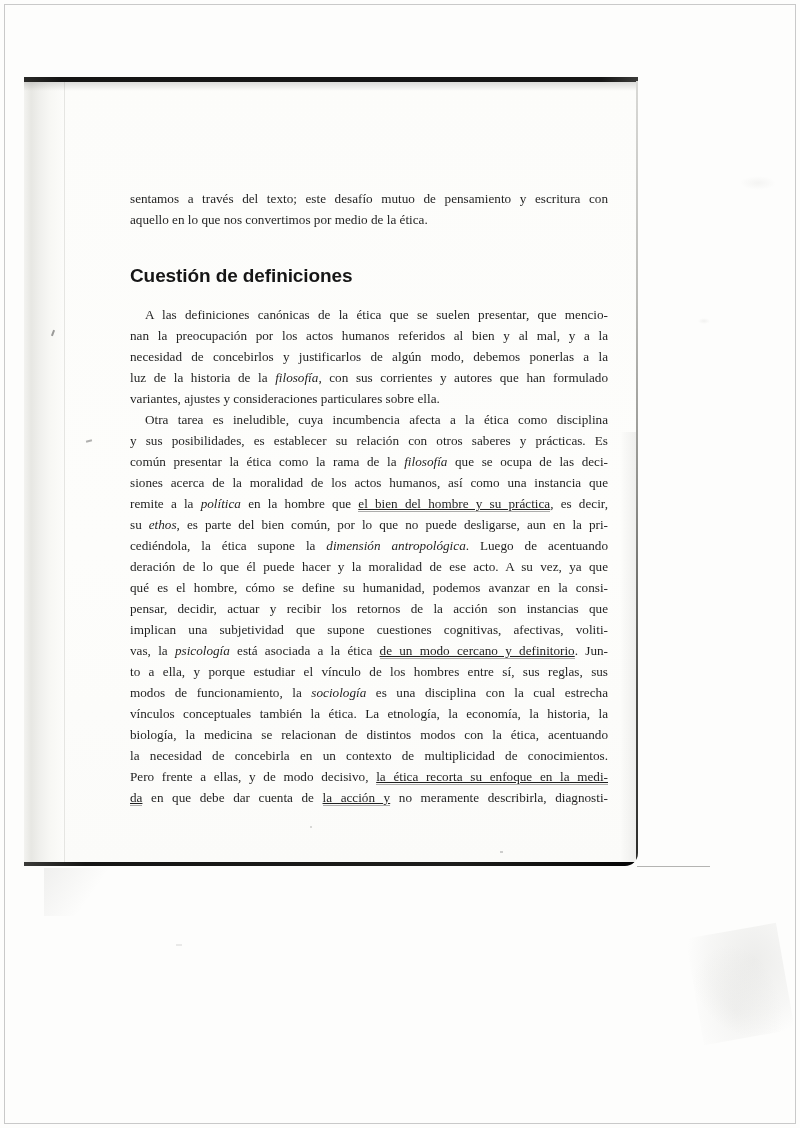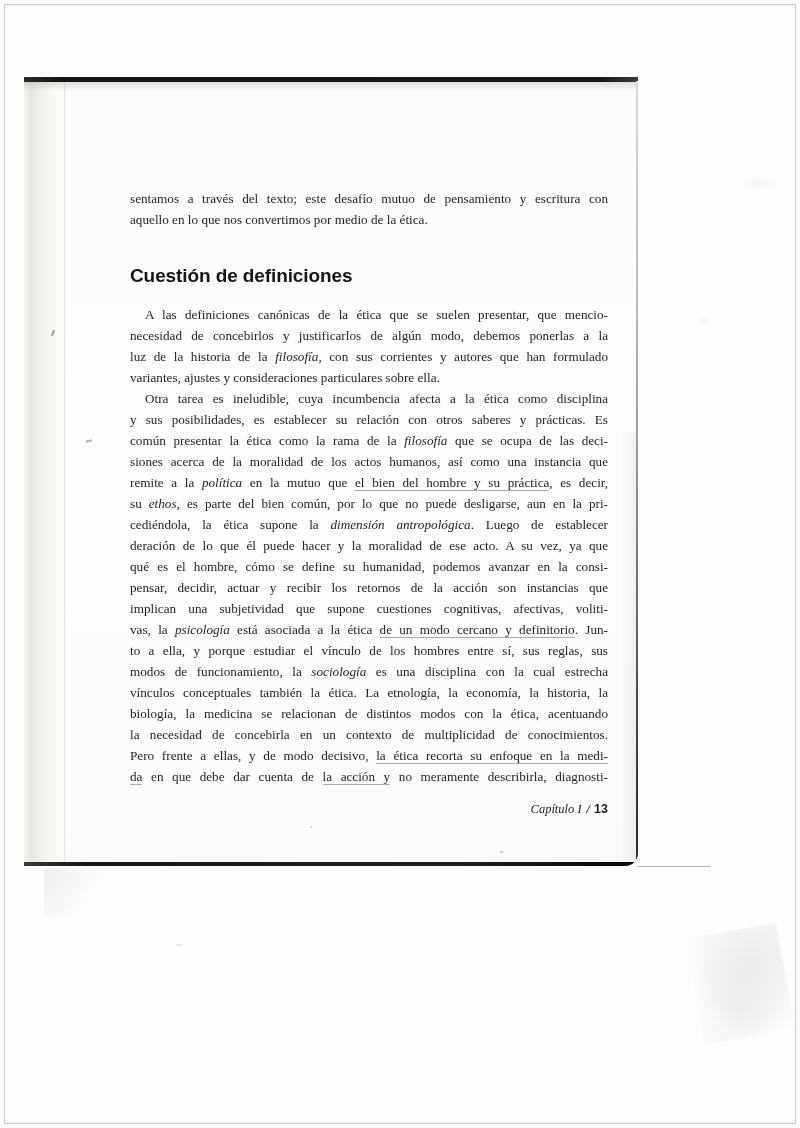--- a/index.html
+++ b/index.html
@@ -37,21 +37,21 @@
     background:linear-gradient(90deg,#3a3a38 0%,#151514 10%,#1d1d1b 70%,#060606 100%);}
   
   .flow{position:absolute;left:106px;top:75px;width:478px;margin-top:36px;}
   .line{
     font-size:13.2px;line-height:21px;height:21px;color:#1f1f1f;
     text-align:justify;text-align-last:justify;
   }
   .line.last{text-align:left;text-align-last:left;}
   .line.indent{text-indent:15px;}
   .it{font-style:italic;}
-  .ul{border-bottom:1px solid rgba(105,105,105,.55);}
+  .ul{border-bottom:1px solid rgba(105,105,105,.55);text-decoration:underline;}
   .heading{
     font-family:"Liberation Sans",sans-serif;font-weight:700;
     font-size:19px;line-height:20px;letter-spacing:-.1px;color:#161616;
     margin:36px 0 18px 0;
   }
   .footer-line{margin-top:13px;text-align:right;font-size:12.5px;line-height:18px;color:#1d1d1d;}
   .footer-line .chap{font-style:italic;}
   .footer-line .sep{font-weight:700;font-style:italic;margin:0 4px 0 5px;}
   .footer-line .pgnum{font-weight:700;font-family:"Liberation Sans",sans-serif;}
   
@@ -92,50 +92,48 @@
   <div class="flow">
     <div class="para">
         <div class="line"><span>sentamos a través del texto; este desafío mutuo de pensamiento y escritura con</span></div>
         <div class="line last"><span>aquello en lo que nos convertimos por medio de la ética.</span></div>
       </div>
 
     <h2 class="heading">Cuestión de definiciones</h2>
 
     <div class="para">
         <div class="line indent"><span>A las definiciones canónicas de la ética que se suelen presentar, que mencio-</span></div>
+        <div class="line"><span>nan la preocupación por los actos humanos referidos al bien y al mal, y a la</span></div>
         <div class="line"><span>necesidad de concebirlos y justificarlos de algún modo, debemos ponerlas a la</span></div>
         <div class="line"><span>luz de la historia de la </span><span class="it">filosofía</span><span>, con sus corrientes y autores que han formulado</span></div>
         <div class="line last"><span>variantes, ajustes y consideraciones particulares sobre ella.</span></div>
       </div>
 
     <div class="para">
         <div class="line indent"><span>Otra tarea es ineludible, cuya incumbencia afecta a la ética como disciplina</span></div>
         <div class="line"><span>y sus posibilidades, es establecer su relación con otros saberes y prácticas. Es</span></div>
         <div class="line"><span>común presentar la ética como la rama de la </span><span class="it">filosofía</span><span> que se ocupa de las deci-</span></div>
         <div class="line"><span>siones acerca de la moralidad de los actos humanos, así como una instancia que</span></div>
-        <div class="line"><span>remite a la </span><span class="it">política</span><span> en la mutuo que </span><span class="ul">el bien del hombre y su práctica</span><span>, es decir,</span></div>
+        <div class="line"><span>remite a la </span><span class="it">política</span><span> en la hombre que </span><span class="ul">el bien del hombre y su práctica</span><span>, es decir,</span></div>
         <div class="line"><span>su </span><span class="it">ethos</span><span>, es parte del bien común, por lo que no puede desligarse, aun en la pri-</span></div>
-        <div class="line"><span>cediéndola, la ética supone la </span><span class="it">dimensión antropológica</span><span>. Luego de establecer</span></div>
+        <div class="line"><span>cediéndola, la ética supone la </span><span class="it">dimensión antropológica</span><span>. Luego de acentuando</span></div>
         <div class="line"><span>deración de lo que él puede hacer y la moralidad de ese acto. A su vez, ya que</span></div>
         <div class="line"><span>qué es el hombre, cómo se define su humanidad, podemos avanzar en la consi-</span></div>
         <div class="line"><span>pensar, decidir, actuar y recibir los retornos de la acción son instancias que</span></div>
         <div class="line"><span>implican una subjetividad que supone cuestiones cognitivas, afectivas, voliti-</span></div>
         <div class="line"><span>vas, la </span><span class="it">psicología</span><span> está asociada a la ética </span><span class="ul">de un modo cercano y definitorio</span><span>. Jun-</span></div>
         <div class="line"><span>to a ella, y porque estudiar el vínculo de los hombres entre sí, sus reglas, sus</span></div>
         <div class="line"><span>modos de funcionamiento, la </span><span class="it">sociología</span><span> es una disciplina con la cual estrecha</span></div>
         <div class="line"><span>vínculos conceptuales también la ética. La etnología, la economía, la historia, la</span></div>
         <div class="line"><span>biología, la medicina se relacionan de distintos modos con la ética, acentuando</span></div>
         <div class="line"><span>la necesidad de concebirla en un contexto de multiplicidad de conocimientos.</span></div>
         <div class="line"><span>Pero frente a ellas, y de modo decisivo, </span><span class="ul">la ética recorta su enfoque en la medi-</span></div>
         <div class="line"><span class="ul">da</span><span> en que debe dar cuenta de </span><span class="ul">la acción y</span><span> no meramente describirla, diagnosti-</span></div>
       </div>
 
-    <div class="footer-line">
-      <span class="chap">Capítulo I</span><span class="sep">/</span><span class="pgnum">13</span>
-    </div>
   </div>
 </div>
 
 <div class="below-line"></div>
 <div class="patch-bottomleft"></div>
 <div class="patch-right"></div>
 <div class="smudge-topright"></div>
 <div class="smudge-midright"></div>
 <div class="mark-apostrophe"></div>
 <div class="mark-squiggle"></div>

